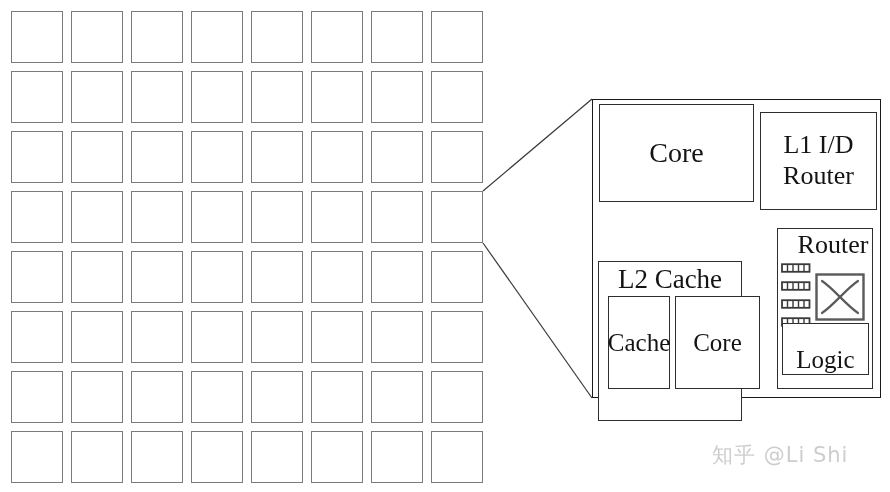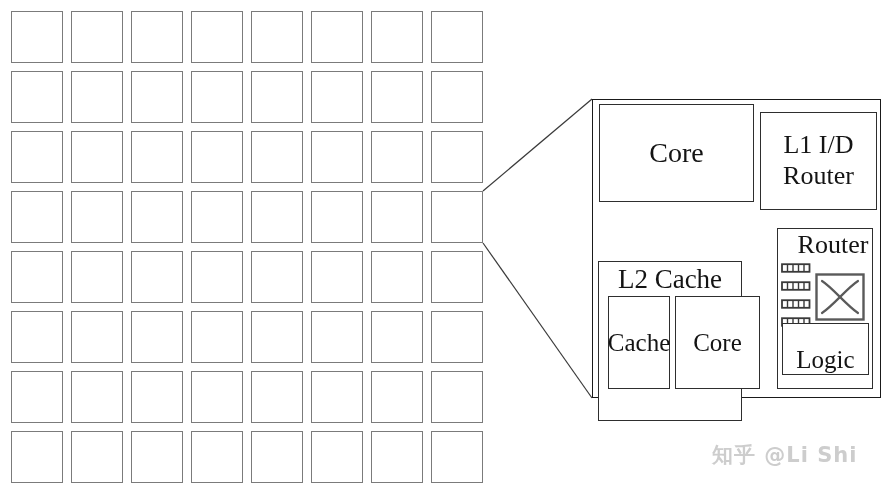--- a/index.html
+++ b/index.html
@@ -57,21 +57,20 @@
   .logic { left: 4px; top: 94px; width: 87px; height: 52px; font-size: 25px; align-items: flex-end; }
   
   .watermark {
     position: absolute;
     left: 712px; top: 441px;
     font-family: "DejaVu Sans", sans-serif;
     font-size: 21px;
     letter-spacing: 1px;
     color: #cdcdcd;
     white-space: nowrap;
-    font-weight: bold;
   }
 </style>
 </head>
 <body>
 
 <div class="stage">
 
   <div class="grid-layer">
       <div class="tile" style="left: 11px; top: 11px; height: 52px; width: 52px; border-color: rgb(123, 123, 123);"></div>
       <div class="tile" style="left: 71px; top: 11px; height: 52px; width: 52px; border-color: rgb(123, 123, 123);"></div>

